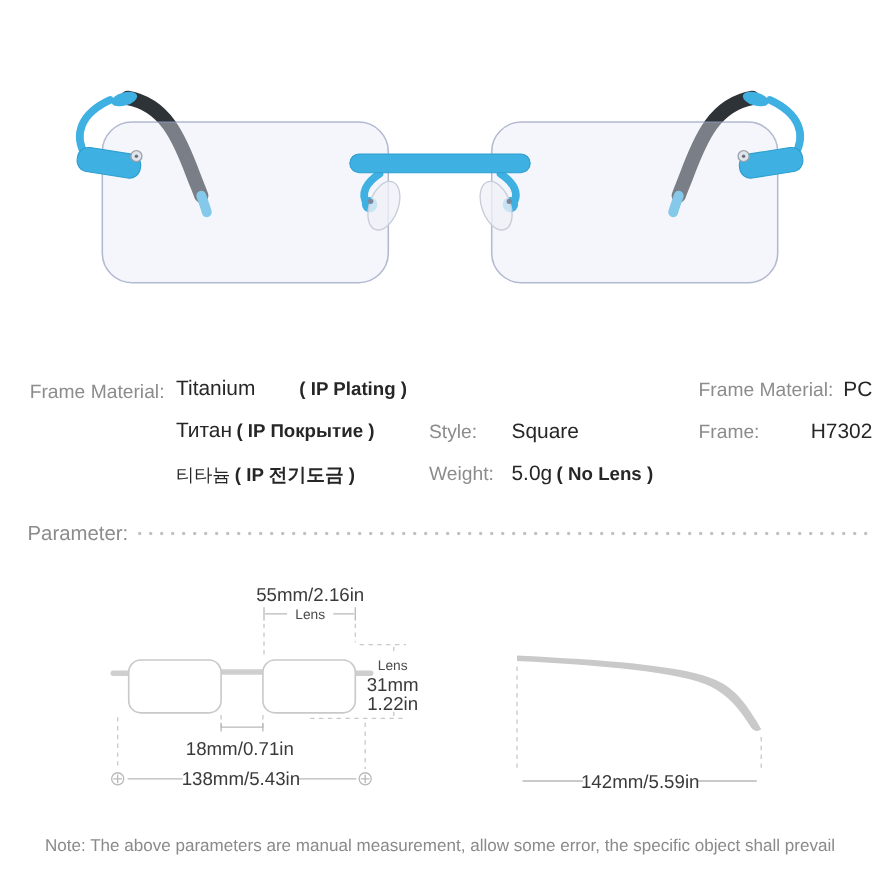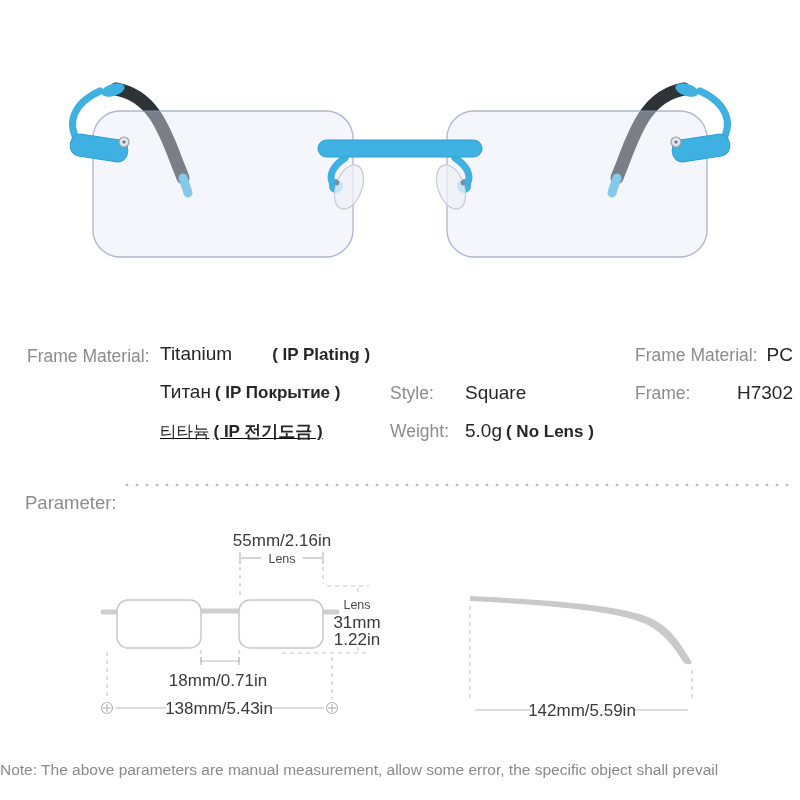--- a/index.html
+++ b/index.html
@@ -11,21 +11,21 @@
   .spec-value{color:#262626;font-size:19px;white-space:nowrap;}
   .spec-note{color:#262626;font-size:17px;font-weight:bold;white-space:nowrap;margin-left:4px;}
   .spec-row{display:flex;align-items:baseline;}
   .col2-label{display:inline-block;width:75px;}
   .col3-row{width:158px;justify-content:space-between;}
   
   .param-heading{color:#8c8c8c;font-size:18.5px;}
   .param-dots{height:4px;background-image:radial-gradient(circle,#bdbdbd 1.2px,transparent 1.7px);
               background-size:10px 4px;background-repeat:repeat-x;background-position:0 50%;}
   
-  .footnote{width:800px;color:#8a8a8a;font-size:15.5px;}
+  .footnote{width:800px;text-align:center;color:#8a8a8a;font-size:15.5px;}
   
   svg{display:block;font-family:"Liberation Sans", sans-serif;}
   .mtext{fill:#3a3a3a;font-size:17px;}
   .mcap{fill:#4a4a4a;font-size:12.5px;}
   .mline{stroke:#b9b9b9;stroke-width:1.2;fill:none;}
   .mdash{stroke:#c9c9c9;stroke-width:1.2;fill:none;stroke-dasharray:4 4;}
   .gfr{stroke:#c9c9c9;fill:#ffffff;}
 </style>
 </head>
 <body>
@@ -59,21 +59,21 @@
 
   <div class="abs spec-label" style="left:27px;top:346px;">Frame Material:</div>
   <div class="abs spec-row" style="left:160px;top:343px;gap:36px;">
     <span class="spec-value">Titanium</span>
     <span class="spec-note">( IP Plating )</span>
   </div>
   <div class="abs spec-row" style="left:160px;top:381px;">
     <span class="spec-value">Титан</span>
     <span class="spec-note">( IP Покрытие )</span>
   </div>
-  <div class="abs spec-row" style="left:160px;top:420px;text-decoration:underline;">
+  <div class="abs spec-row" style="left:160px;top:420px;">
     <span class="spec-value" style="font-size:16.5px;">티타늄</span>
     <span class="spec-note">( IP 전기도금 )</span>
   </div>
 
   <div class="abs spec-row" style="left:390px;top:382px;">
     <span class="spec-label col2-label">Style:</span>
     <span class="spec-value">Square</span>
   </div>
   <div class="abs spec-row" style="left:390px;top:420px;">
     <span class="spec-label col2-label">Weight:</span>
@@ -83,21 +83,21 @@
 
   <div class="abs spec-row col3-row" style="left:635px;top:344px;">
     <span class="spec-label">Frame Material:</span>
     <span class="spec-value">PC</span>
   </div>
   <div class="abs spec-row col3-row" style="left:635px;top:382px;">
     <span class="spec-label">Frame:</span>
     <span class="spec-value">H7302</span>
   </div>
 
-  <div class="abs param-heading" style="left:25px;top:492px;">Parameter:</div>
+  <div class="abs param-heading" style="left:25px;top:474px;">Parameter:</div>
   <div class="abs param-dots" style="left:122px;top:483px;width:673px;"></div>
 
   <svg class="abs" style="left:0;top:520px;" width="800" height="235" viewBox="0 520 800 235">
 
     <g>
       <line x1="103" y1="612" x2="123" y2="612" stroke="#cfcfcf" stroke-width="5" stroke-linecap="round"></line>
       <line x1="317" y1="612" x2="337" y2="612" stroke="#cfcfcf" stroke-width="5" stroke-linecap="round"></line>
       <line x1="199" y1="611" x2="241" y2="611" stroke="#cfcfcf" stroke-width="5" stroke-linecap="round"></line>
       <rect x="117" y="600" width="84" height="48" rx="11" class="gfr" stroke-width="1.5"></rect>
       <rect x="239" y="600" width="84" height="48" rx="11" class="gfr" stroke-width="1.5"></rect>

